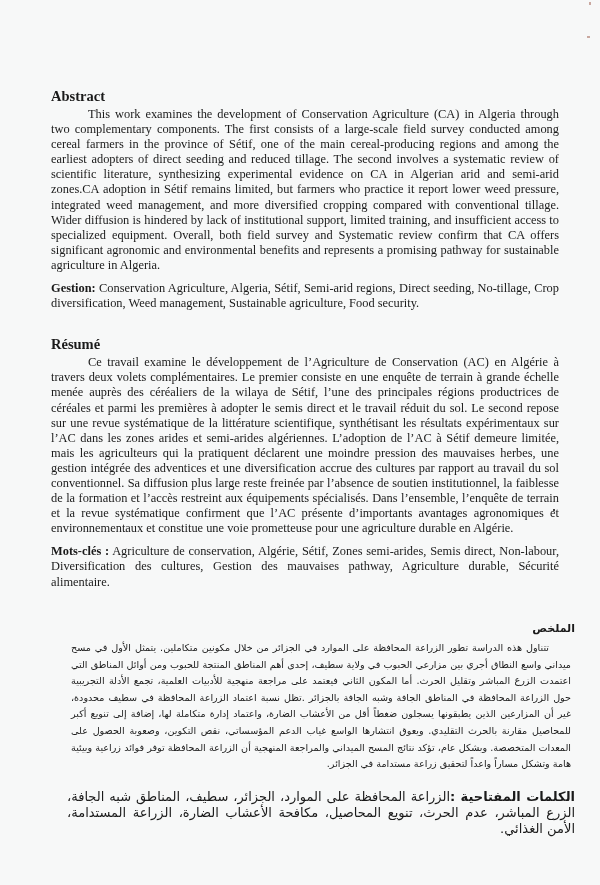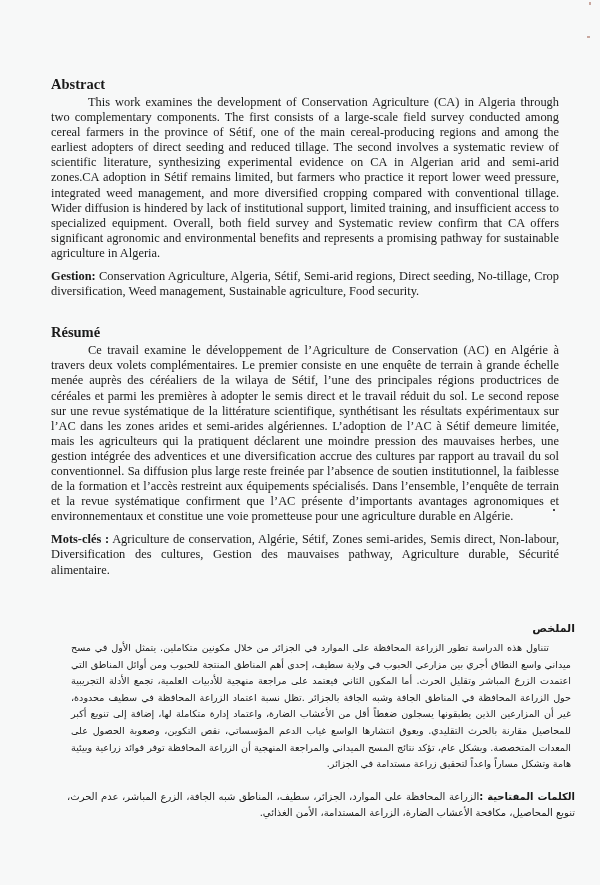--- a/index.html
+++ b/index.html
@@ -10,21 +10,21 @@
     body {
       width: 600px;
       height: 885px;
       position: relative;
       overflow: hidden;
       color: #1a1a1a;
     }
     .page {
       position: absolute;
       left: 51px;
-      top: 76px;
+      top: 88px;
       width: 508px;
     }
     .section-title {
       font-family: "Liberation Serif", serif;
       font-weight: bold;
       font-size: 14.5px;
       margin: 0 0 2px 0;
       line-height: 17px;
     }
     .para {
@@ -64,21 +64,21 @@
       line-height: 14px;
       margin: 0 0 2px 0;
     }
     .arabic-para {
       font-size: 9.6px;
       line-height: 16.6px;
       text-indent: 22px;
       margin: 4px;
     }
     .arabic-keywords {
-      font-size: 10px;
+      font-size: 13px;
       line-height: 16px;
       margin: 16px 0 0 0;
     }
     .arabic-kw-label { font-weight: bold; }
     .speck {
       position: absolute;
       width: 2px;
       height: 3px;
       background: #c9a8a0;
     }

